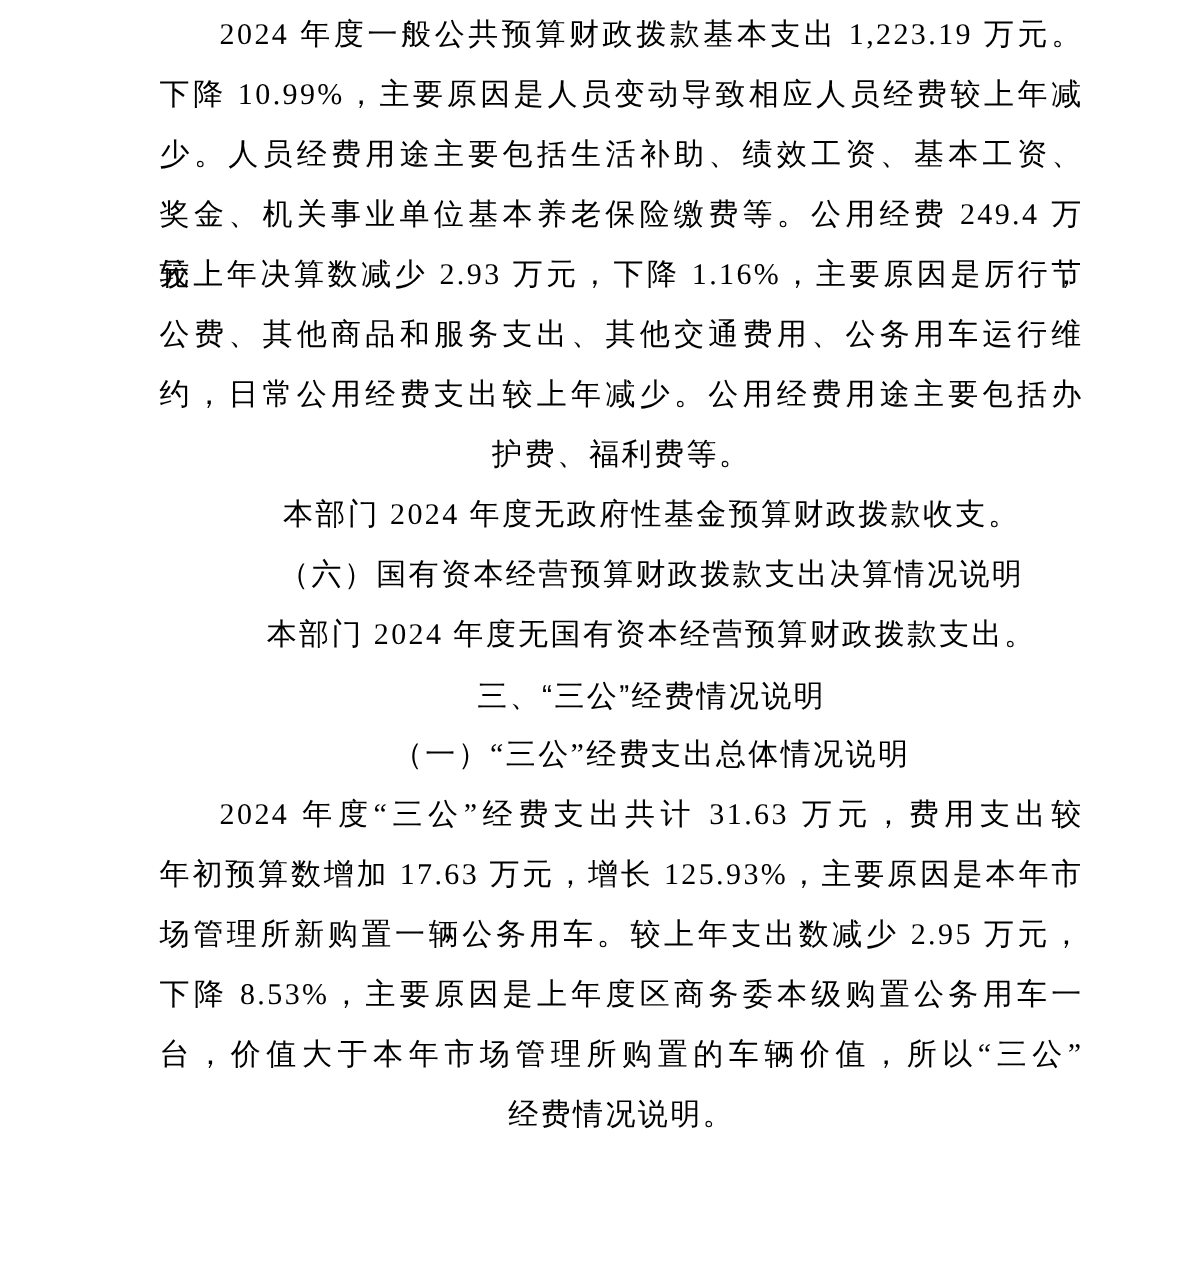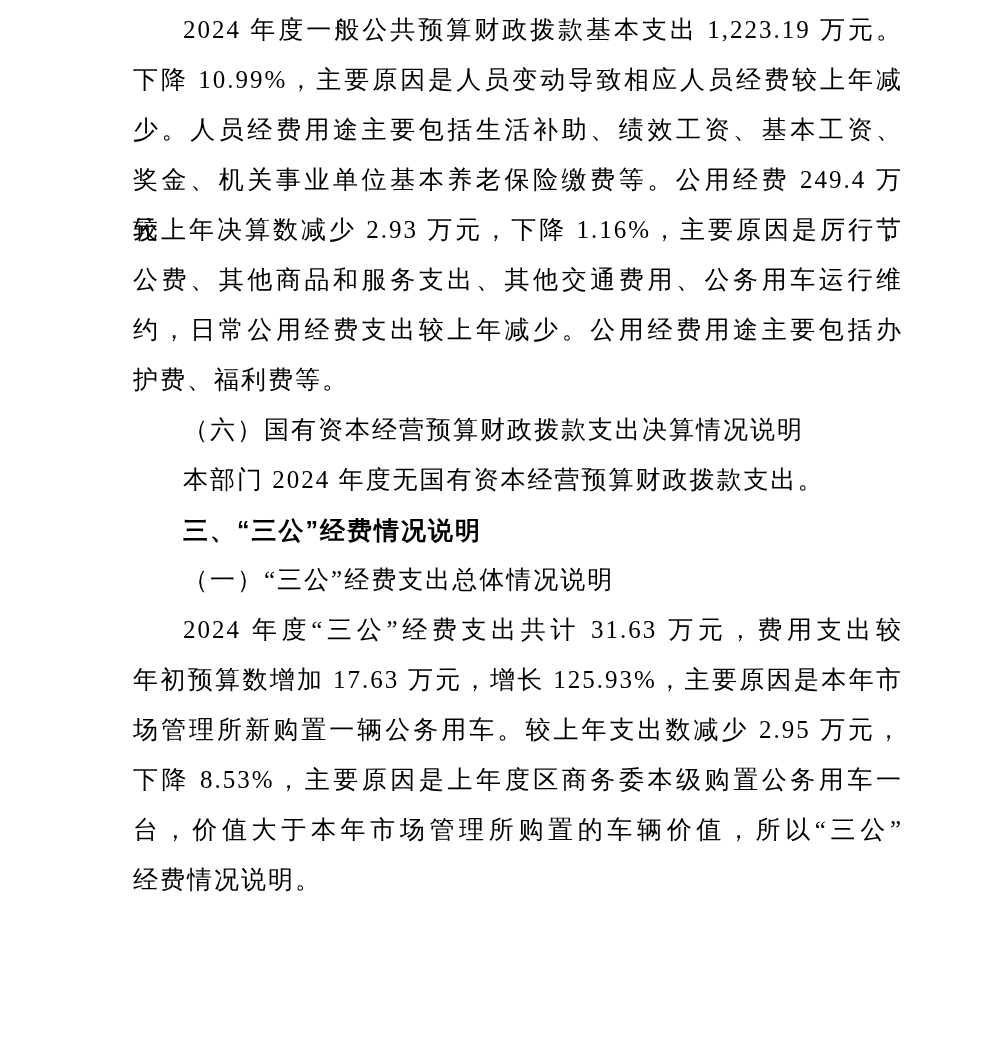--- a/index.html
+++ b/index.html
@@ -19,48 +19,49 @@
     top: 5px;
     width: 770px;
     color: #000000;
     font-family: "Liberation Serif", "DejaVu Serif", serif;
     font-size: 25px;
     letter-spacing: 2px;
   }
   .line {
     height: 50px;
     line-height: 50px;
-    text-align: left;
+    text-align: center;
     white-space: normal;
   }
   .justify {
     text-align: justify;
     text-align-last: justify;
   }
   .indent {
     text-indent: 2em;
   }
   .heading {
     font-family: "Liberation Sans", "DejaVu Sans", sans-serif;
-    font-weight: bold;
+    font-weight: normal;
     letter-spacing: 2px;
   }
 </style>
 </head>
 <body>
 
 <div class="doc">
   <div class="line justify indent">2024 年度一般公共预算财政拨款基本支出 1,223.19 万元。</div>
   <div class="line justify">下降 10.99%，主要原因是人员变动导致相应人员经费较上年减</div>
   <div class="line justify">少。人员经费用途主要包括生活补助、绩效工资、基本工资、</div>
   <div class="line justify">奖金、机关事业单位基本养老保险缴费等。公用经费 249.4 万元，</div>
   <div class="line justify">较上年决算数减少 2.93 万元，下降 1.16%，主要原因是厉行节</div>
   <div class="line justify">公费、其他商品和服务支出、其他交通费用、公务用车运行维</div>
   <div class="line justify">约，日常公用经费支出较上年减少。公用经费用途主要包括办</div>
   <div class="line">护费、福利费等。</div>
+  <div class="line indent">本部门 2024 年度无政府性基金预算财政拨款收支。</div>
   <div class="line indent">（六）国有资本经营预算财政拨款支出决算情况说明</div>
   <div class="line indent">本部门 2024 年度无国有资本经营预算财政拨款支出。</div>
   <div class="line indent heading">三、“三公”经费情况说明</div>
   <div class="line indent">（一）“三公”经费支出总体情况说明</div>
   <div class="line justify indent">2024 年度“三公”经费支出共计 31.63 万元，费用支出较</div>
   <div class="line justify">年初预算数增加 17.63 万元，增长 125.93%，主要原因是本年市</div>
   <div class="line justify">场管理所新购置一辆公务用车。较上年支出数减少 2.95 万元，</div>
   <div class="line justify">下降 8.53%，主要原因是上年度区商务委本级购置公务用车一</div>
   <div class="line justify">台，价值大于本年市场管理所购置的车辆价值，所以“三公”</div>
   <div class="line">经费情况说明。</div>

